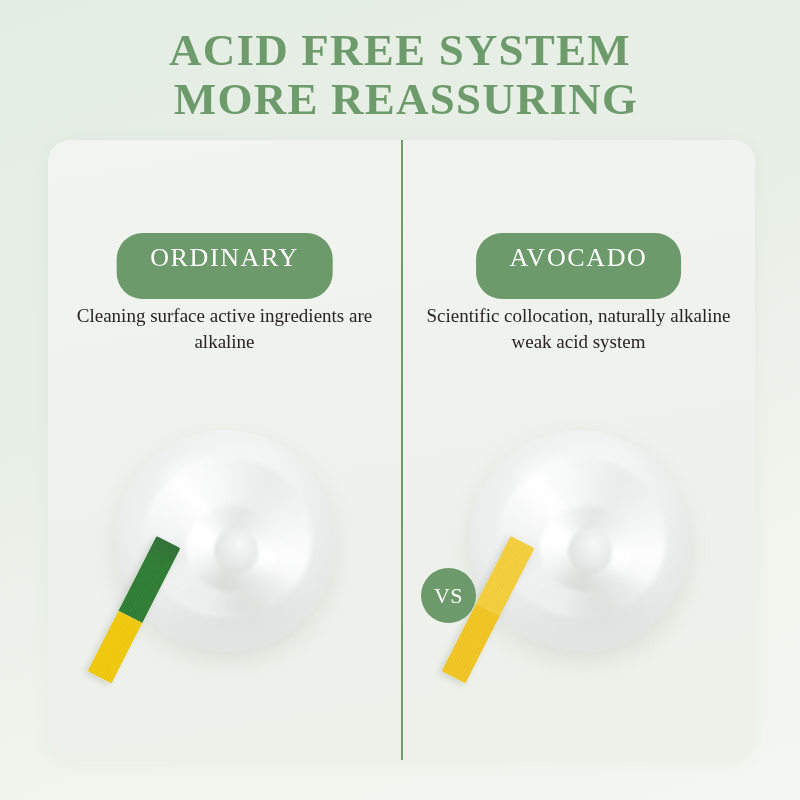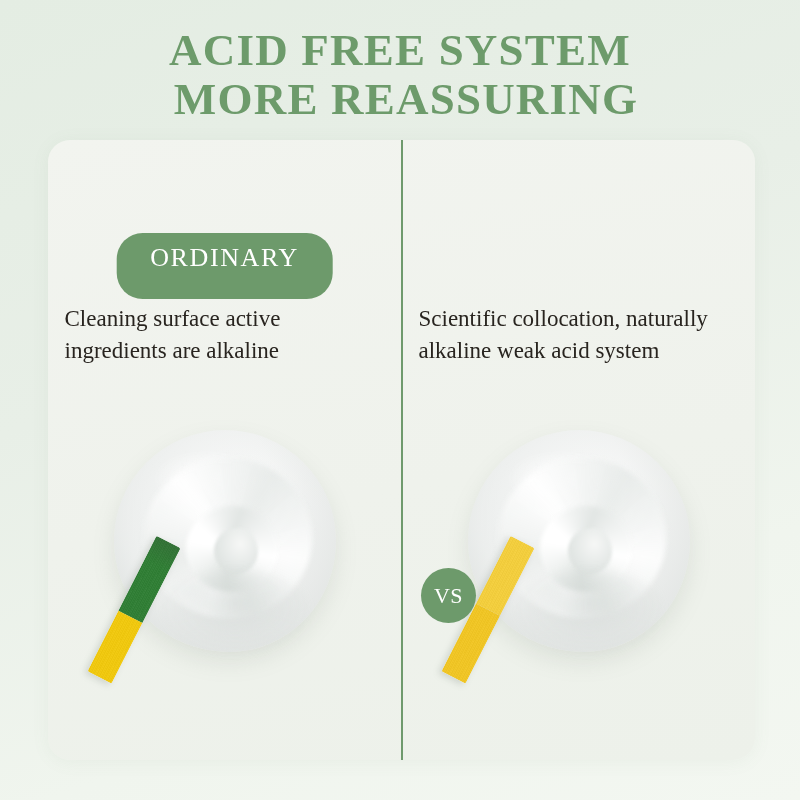--- a/index.html
+++ b/index.html
@@ -85,22 +85,23 @@
     text-align: center;
   }
 
   
   .desc {
     position: absolute;
     top: 163px;
     left: 50%;
     transform: translateX(-50%);
     width: 320px;
-    font-family: "Liberation Serif", serif;
-    font-size: 23px;
+    text-align: center;
+    font-family: "Liberation Serif", serif;
+    font-size: 19px;
     line-height: 1.38;
     color: #28241f;
   }
 
   
   .foam-wrap {
     position: absolute;
     top: 282px;
     left: 50%;
     transform: translateX(-50%);
@@ -278,20 +279,21 @@
         <div class="strip-seg strip-top" id="strip-left-top" style="background: rgb(45, 125, 50); height: 55%;"></div>
         <div class="strip-seg strip-bot" id="strip-left-bot" style="background: rgb(242, 201, 10); height: 45%;"></div>
         <div class="strip-grain"></div>
         <div class="strip-tipshadow"></div>
       </div>
     </div>
   </div>
 
   <div class="col col-right">
 
+    <div class="badge" style="background: rgb(109, 154, 107);">AVOCADO</div>
 
     <div class="desc">Scientific collocation, naturally alkaline weak acid system</div>
 
     <div class="foam-wrap">
       <div class="foam">
         <div class="foam-gloss"></div>
         <div class="swirl-a"></div>
         <div class="swirl-b"></div>
         <div class="swirl-core"></div>
         <div class="foam-shadow-lower"></div>

